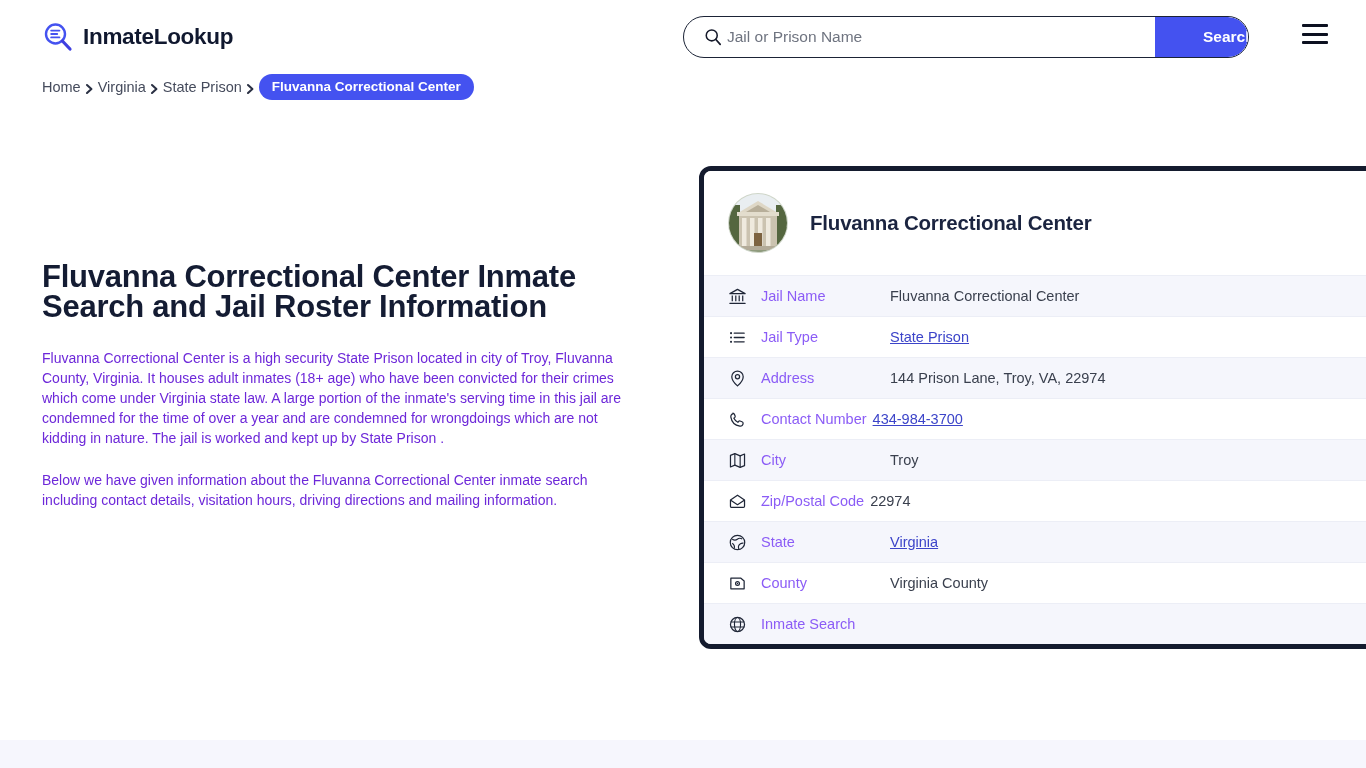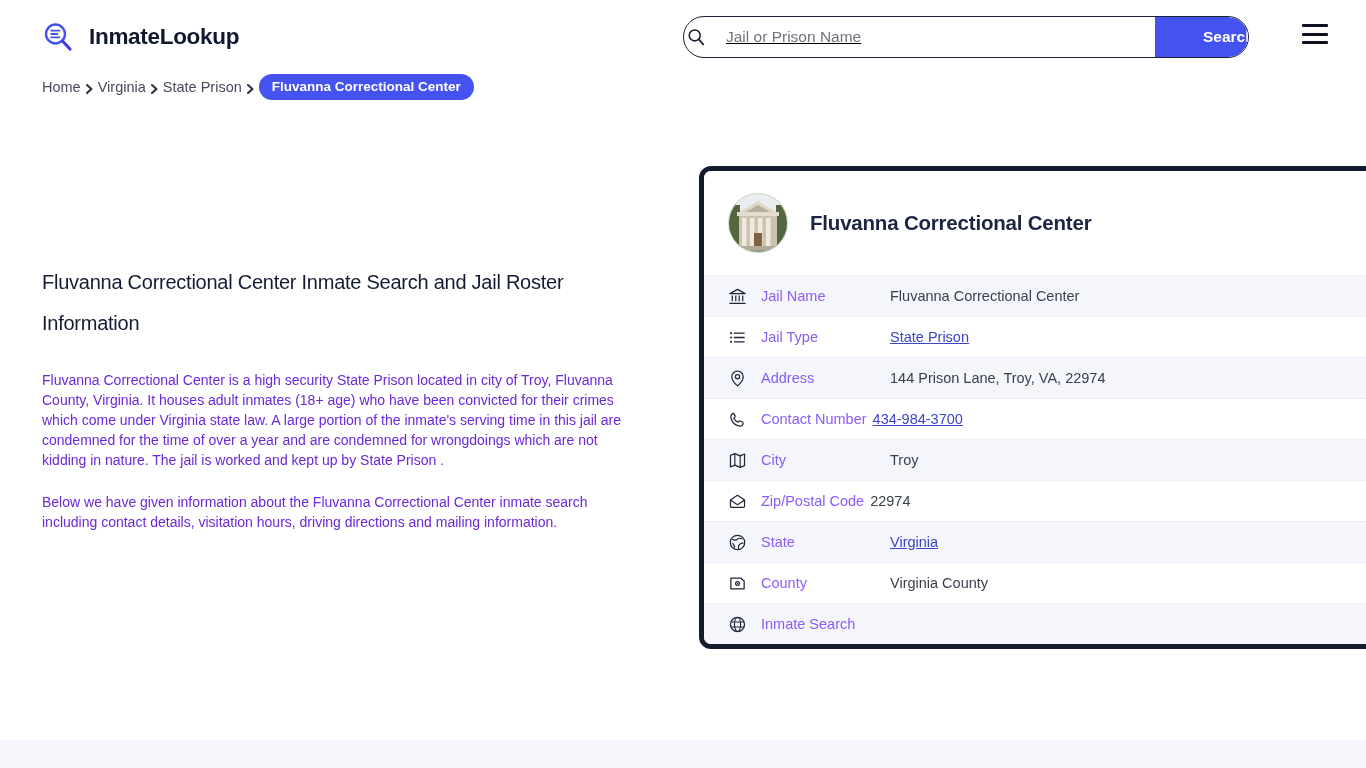--- a/index.html
+++ b/index.html
@@ -15,21 +15,21 @@
   .header {
     height: 74px;
     display: flex;
     align-items: center;
     background: #ffffff;
     position: relative;
   }
   .brand {
     display: flex;
     align-items: center;
-    gap: 15px;
+    gap: 9px;
     margin-left: 42px;
     text-decoration: none;
   }
   .brand-icon { width: 32px; height: 32px; display: block; }
   .brand-text {
     font-size: 22.5px;
     font-weight: 700;
     color: #10182f;
     letter-spacing: -0.3px;
     white-space: nowrap;
@@ -45,23 +45,22 @@
     align-items: stretch;
     border: 1.5px solid #1b2336;
     border-radius: 21px;
     background: #fff;
     overflow: hidden;
   }
   .search-field {
     flex: 1;
     display: flex;
     align-items: center;
-    gap: 21px;
-    padding-left: 3px;
-    text-decoration: underline;
+    gap: 5px;
+    padding-left: 20px;
   }
   .search-glass { width: 18px; height: 18px; flex: none; display:block; }
   .search-input {
     border: 0;
     outline: 0;
     font-family: "Liberation Sans", sans-serif;
     font-size: 15.5px;
     color: #2b2f3a;
     width: 100%;
     background: transparent;
@@ -128,23 +127,23 @@
   }
 
   
   .left-col {
     position: absolute;
     left: 42px;
     top: 262px;
     width: 600px;
   }
   .page-title {
-    font-size: 20px;
-    line-height: 41px;
-    font-weight: 400;
+    font-size: 31px;
+    line-height: 30px;
+    font-weight: 700;
     color: #141c33;
     letter-spacing: -0.25px;
   }
   .para {
     margin-top: 26px;
     font-size: 14px;
     line-height: 20px;
     color: #6d28d9;
     max-width: 596px;
   }

